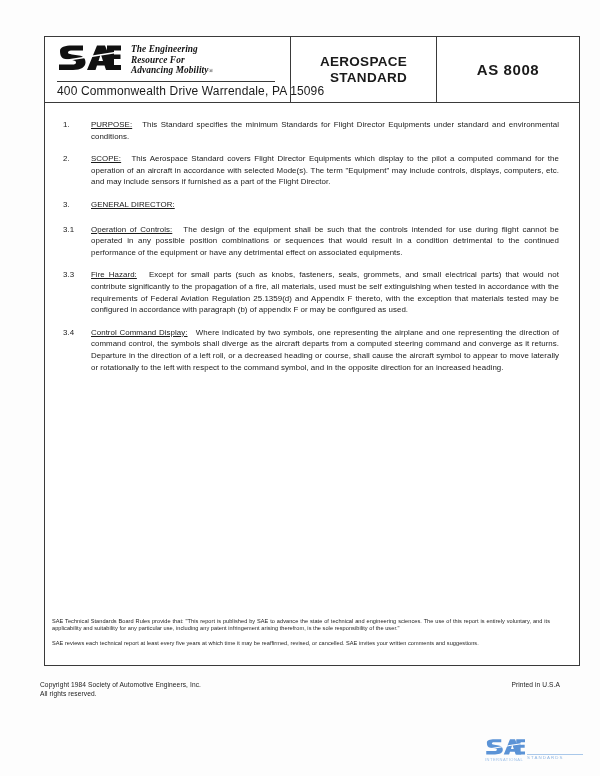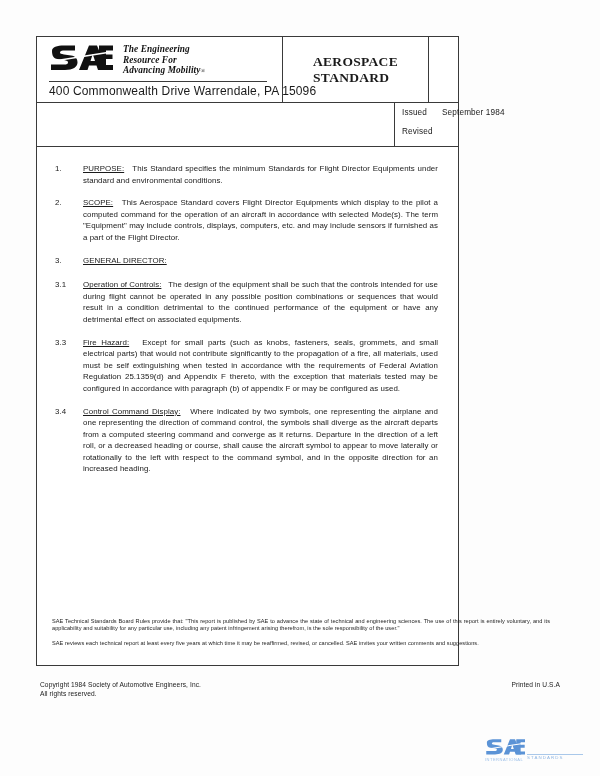--- a/index.html
+++ b/index.html
@@ -20,23 +20,23 @@
     position: absolute;
     left: 0; top: 0;
     width: 600px;
     height: 776px;
     background: #fdfdfd;
   }
 
   
   .doc-frame {
     position: absolute;
-    left: 36px;
+    left: 44px;
     top: 36px;
-    width: 423px;
+    width: 536px;
     height: 630px;
     border: 1px solid #3a3a3a;
     box-sizing: border-box;
     background: #ffffff;
   }
 
   
   .masthead {
     position: relative;
     height: 66px;
@@ -106,23 +106,22 @@
     box-sizing: border-box;
     border-right: 1px solid #3a3a3a;
     display: flex;
     align-items: center;
     justify-content: center;
   }
   .mast-mid .t {
     font-size: 13.5px;
     font-weight: bold;
     line-height: 16px;
-    text-align: left;
+    text-align: right;
     letter-spacing: .3px;
-    font-family: Liberation Serif, serif;
   }
 
   .mast-right {
     position: absolute;
     left: 392px;
     top: 0;
     right: 0;
     height: 100%;
     display: flex;
     align-items: center;
@@ -304,32 +303,25 @@
         <div class="address">400 Commonwealth Drive  Warrendale, PA 15096</div>
       </div>
 
       <div class="mast-mid">
         <div class="t">
           <div>AEROSPACE</div>
           <div>STANDARD</div>
         </div>
       </div>
 
+      <div class="mast-right">
+        <div class="n">AS 8008</div>
+      </div>
     </div>
 
-    <div class="issue-strip">
-      <div class="issue-box">
-        <div class="issue-line">
-          <span class="lbl">Issued</span><span>September 1984</span>
-        </div>
-        <div class="issue-line">
-          <span class="lbl">Revised</span><span></span>
-        </div>
-      </div>
-    </div>
 
 
     <div class="body-area">
 
       <div class="clause">
         <div class="num">1.</div>
         <div class="txt"><u>PURPOSE:</u>&nbsp;&nbsp; <span>This Standard specifies the minimum Standards for Flight Director Equipments under standard and environmental conditions.</span></div>
       </div>
 
       <div class="clause">

